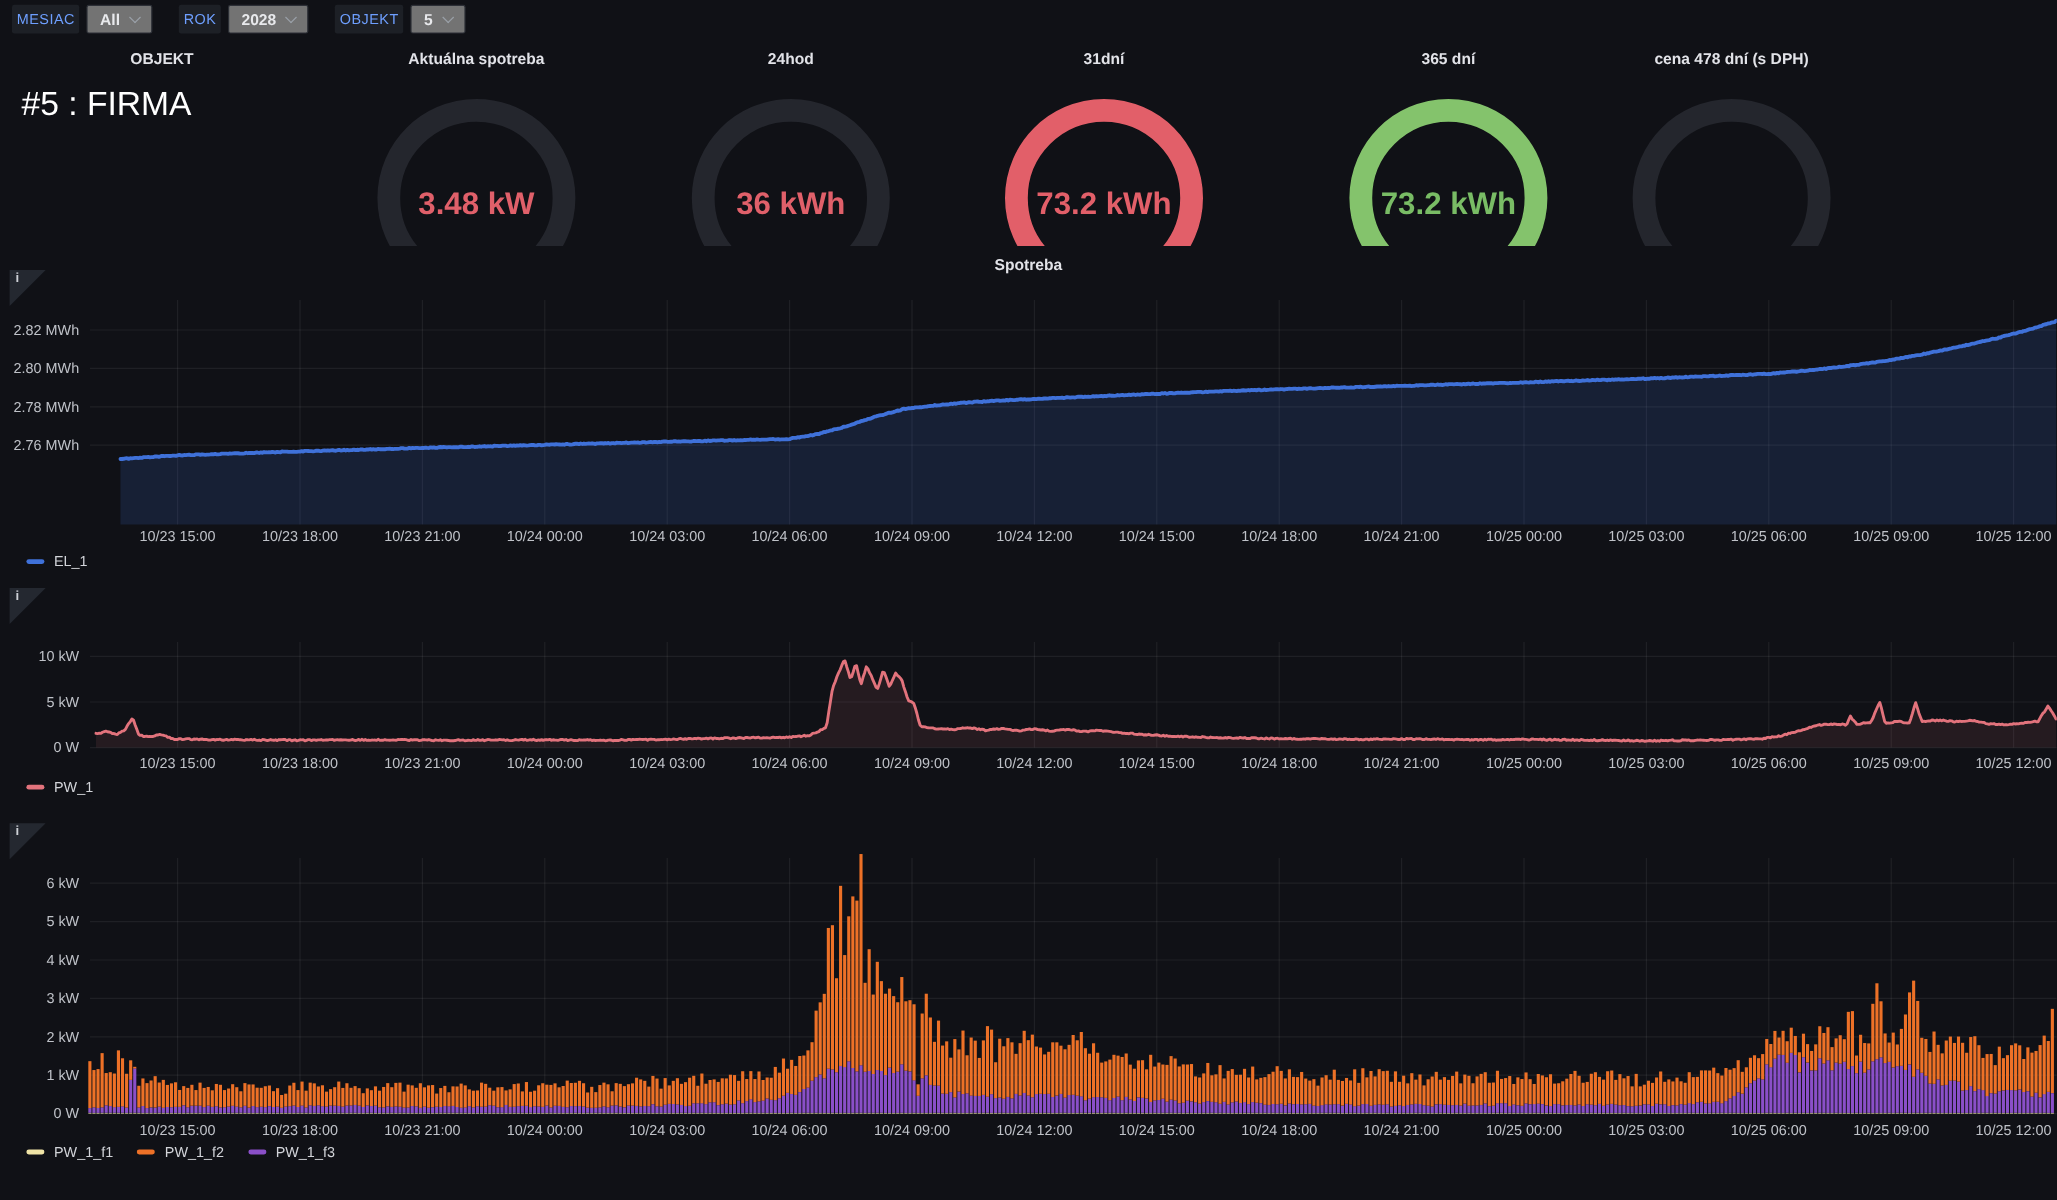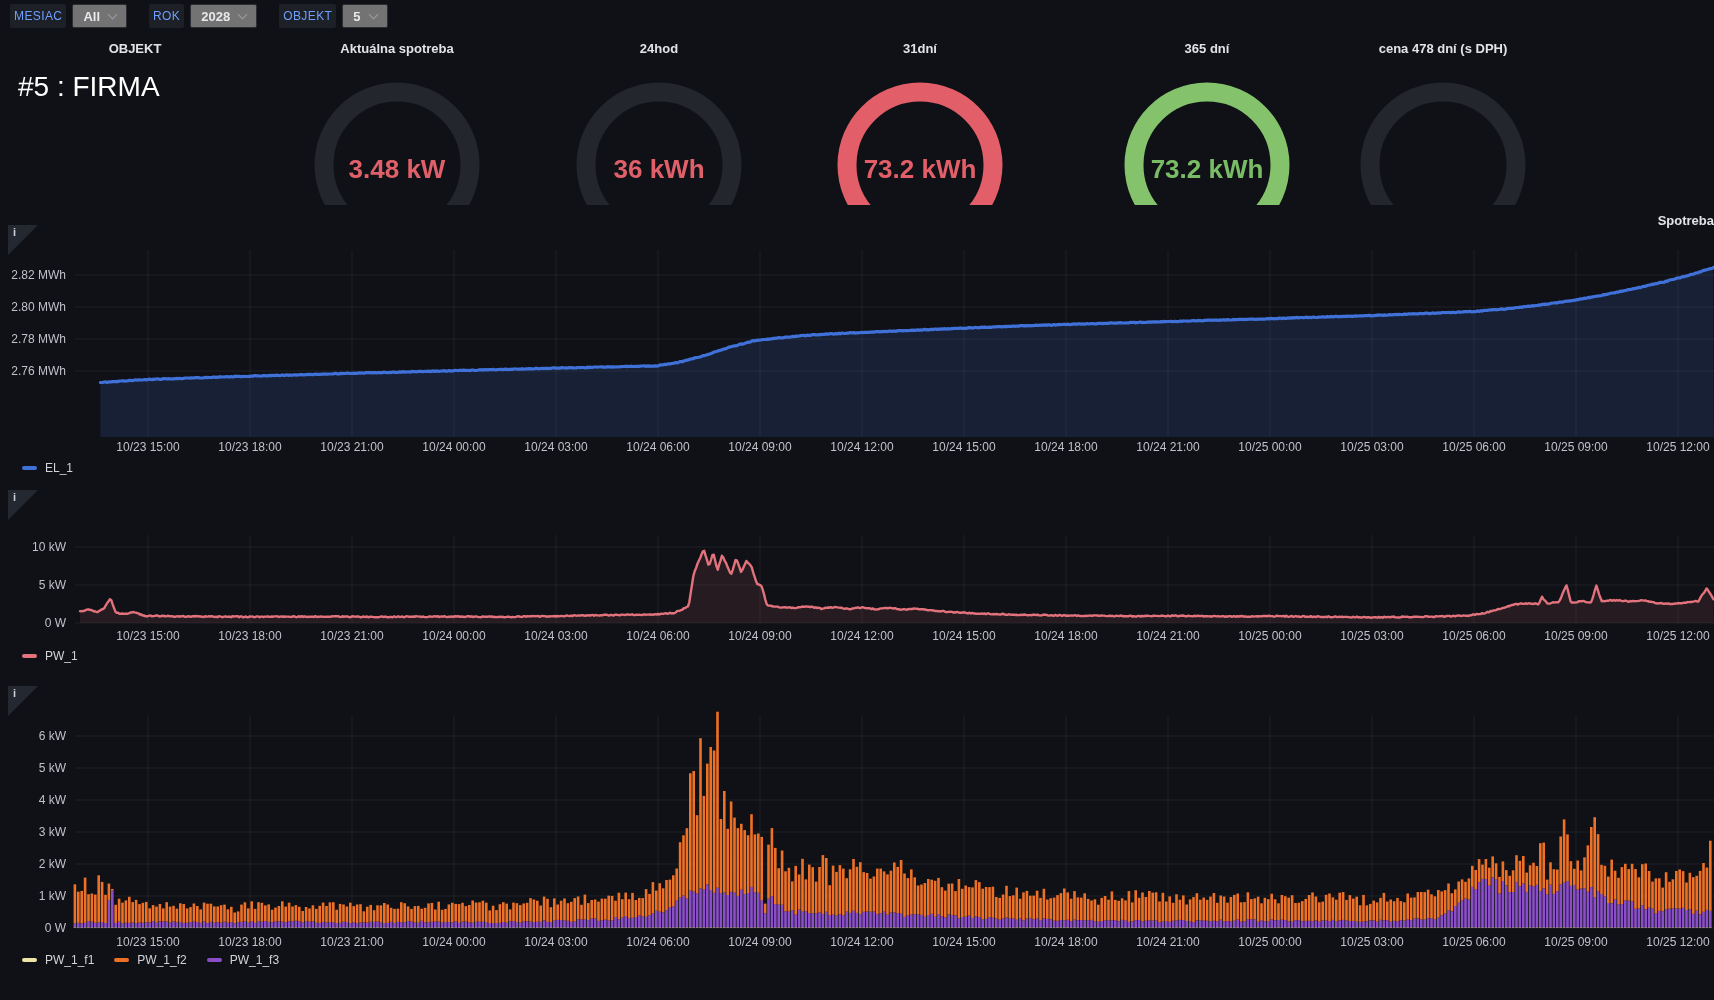--- a/index.html
+++ b/index.html
@@ -18,21 +18,21 @@
   .chev{width:6px;height:6px;border-right:1.6px solid #9aa0a8;border-bottom:1.6px solid #9aa0a8;
     transform:rotate(45deg);margin-left:9px;margin-top:-4px}
   
   .gpanel{position:absolute;top:35px;width:262px;height:170px;overflow:hidden}
   .gtitle{position:absolute;top:6px;width:100%;text-align:center;font-size:13px;font-weight:700;color:#e2e3e8;white-space:nowrap}
   .gauge{position:absolute;top:0;left:0}
   .gvalue{position:absolute;top:119px;width:100%;text-align:center;font-size:26px;font-weight:700}
   .bigtitle{position:absolute;top:36px;left:14px;font-size:28px;font-weight:400;color:#ffffff;white-space:nowrap}
   
   .cpanel{position:absolute;left:0;width:1714px}
-  .ctitle{position:absolute;width:100%;text-align:right;font-size:13px;font-weight:700;color:#e2e3e8}
+  .ctitle{position:absolute;width:100%;text-align:center;font-size:13px;font-weight:700;color:#e2e3e8}
   .csvg{position:absolute;left:0;top:0}
   .corner{position:absolute;left:8px;width:0;height:0;border-top:30px solid #242830;border-right:30px solid transparent}
   .corner-i{position:absolute;top:-29px;left:5px;font-size:11px;font-weight:700;color:#cdd0d6;font-style:normal}
   .legend{position:absolute;left:22px;display:flex;gap:20px;align-items:center}
   .litem{display:flex;align-items:center;cursor:pointer}
   .sw{width:15px;height:4px;border-radius:2px;margin-right:8px}
   .llabel{font-size:12px;color:#d2d4d9}
 </style>
 </head>
 <body>

